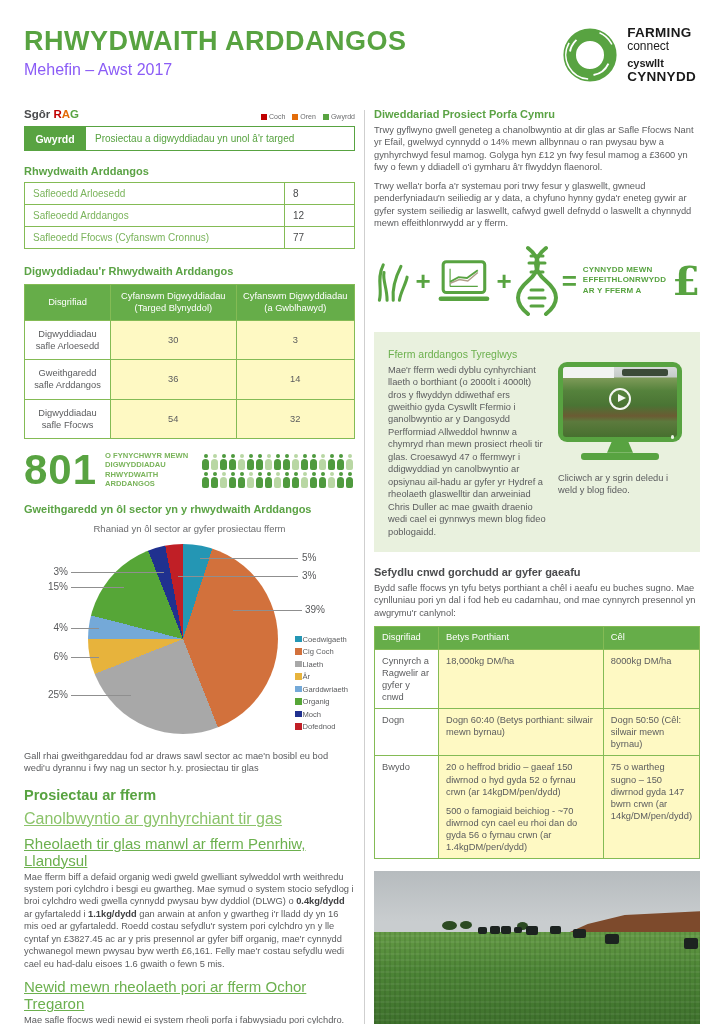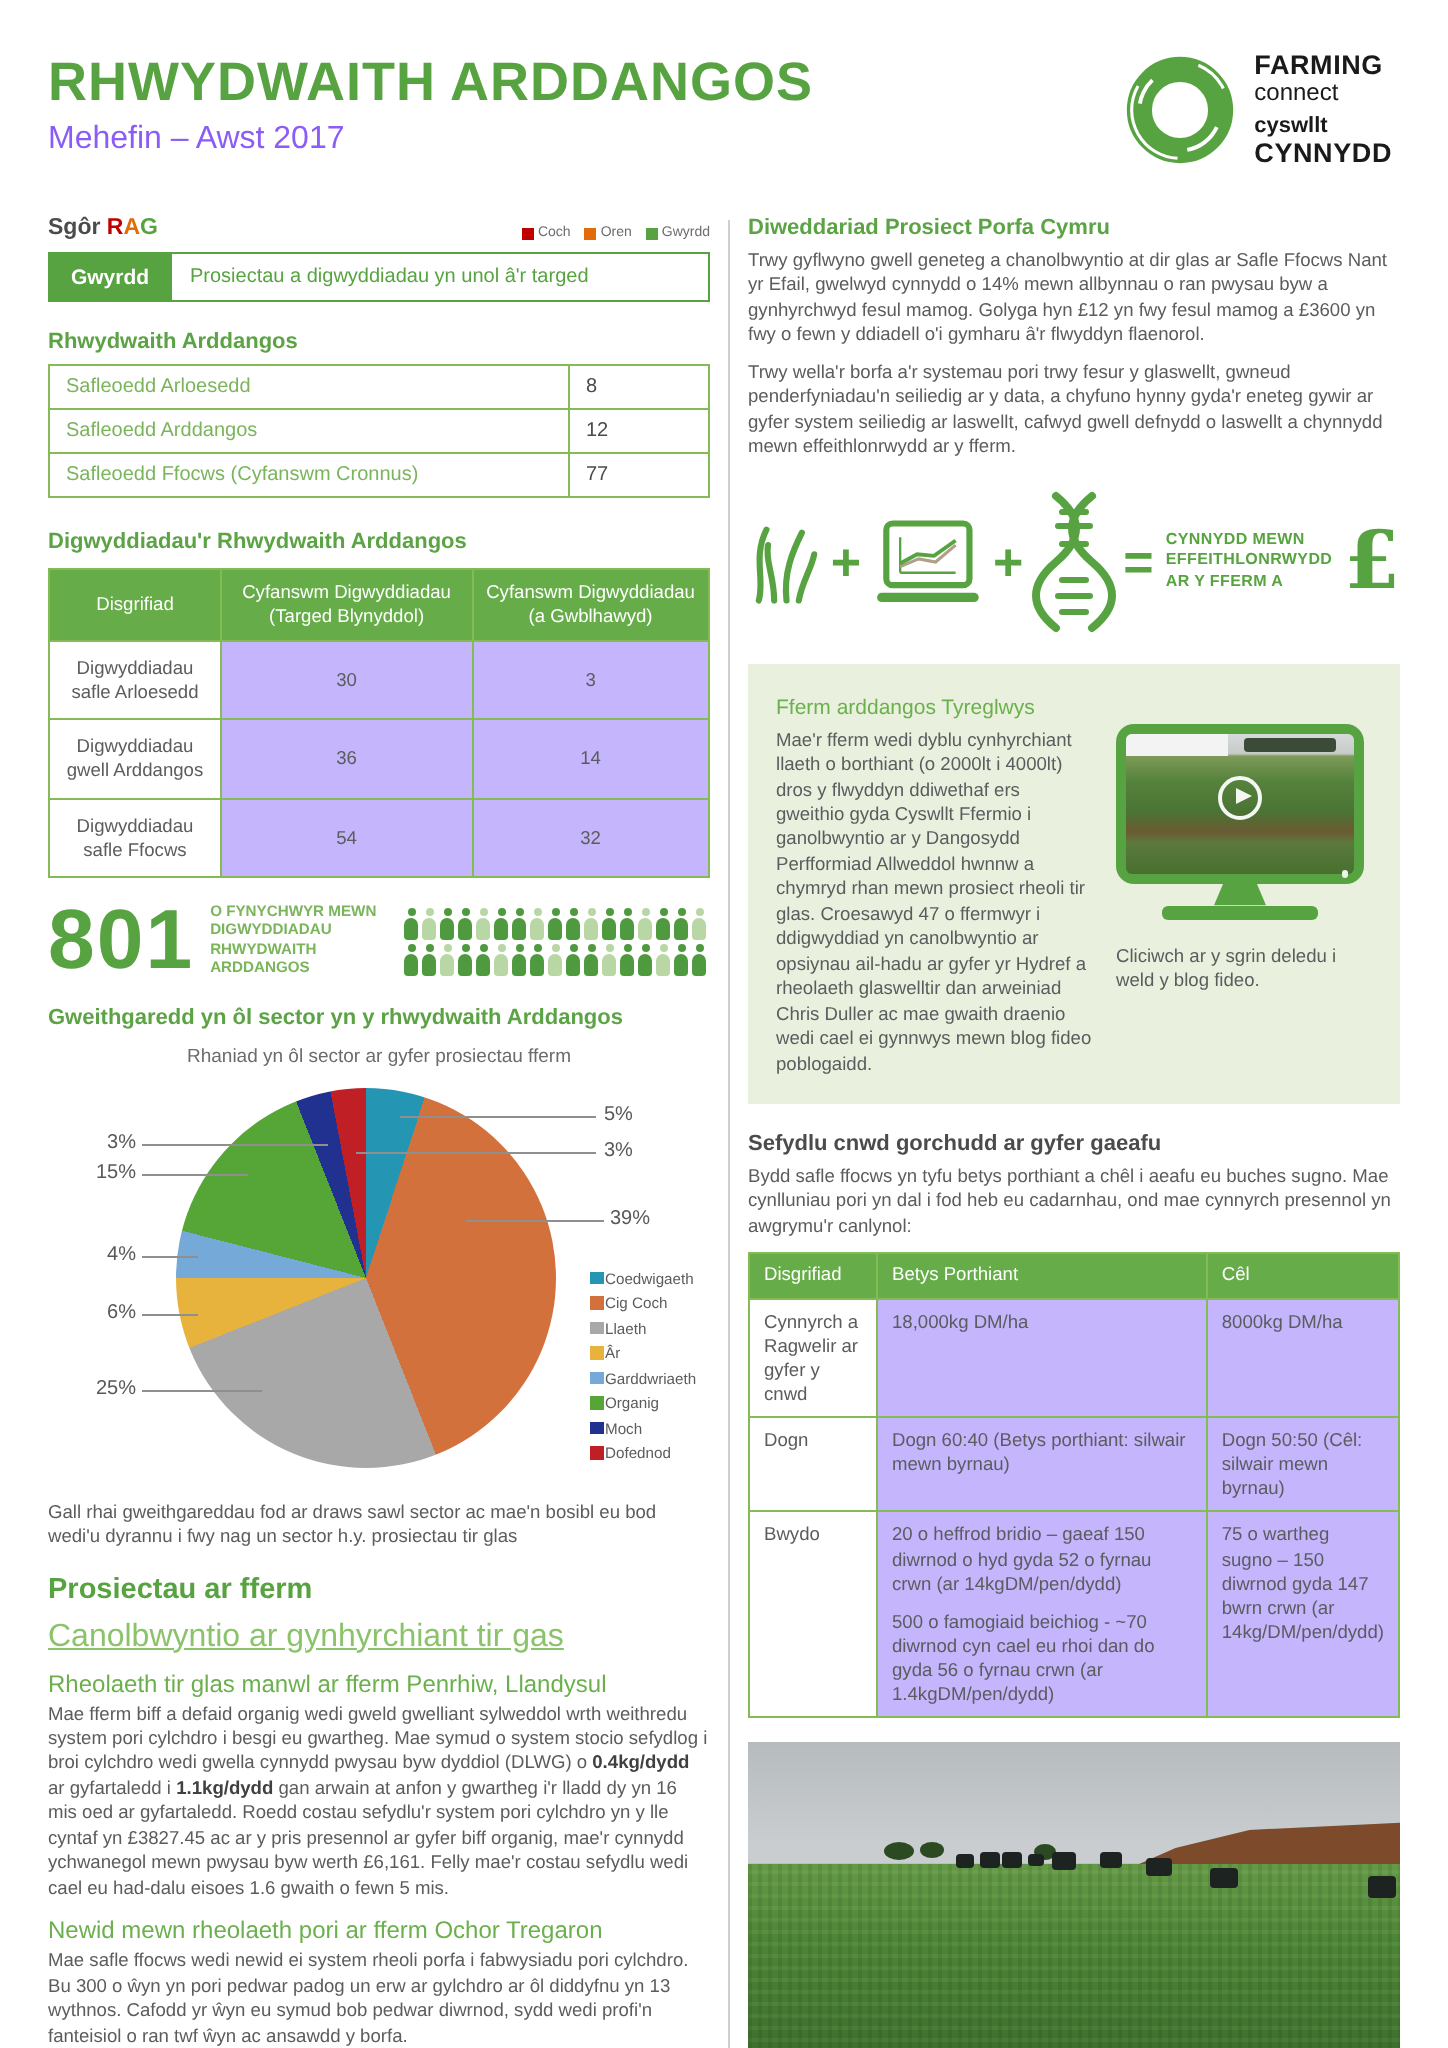--- a/index.html
+++ b/index.html
@@ -44,21 +44,21 @@
   table { border-collapse: collapse; width: 100%; }
   table.simple { margin-top: 5px; }
   table.simple td { border: 1px solid #84bb55; font-size: 10px; padding: 5px 8px; }
   table.simple td:first-child { color: #7ab45b; }
   table.simple td:last-child { width: 70px; color: #4a4b4d; }
 
   table.grid { margin-top: 7px; }
   table.grid th { background: #66ad49; color: #fff; font-weight: normal; font-size: 9.3px;
     padding: 6px 4px; border: 1px solid #84bb55; text-align: center; line-height: 1.25; }
   table.grid td { border: 1px solid #84bb55; font-size: 9.3px; color: #5b5c5e; padding: 7px 5px;
-    text-align: center; background: #c4b5fd; line-height: 1.3; vertical-align: middle; }
+    text-align: center; background: #fef9c3; line-height: 1.3; vertical-align: middle; }
   table.grid td:first-child { background: #fff; }
   table.grid.left th, table.grid.left td { text-align: left; padding: 5px 7px; vertical-align: top; }
   table.grid td p { margin: 0 0 7px 0; } table.grid td p:last-child { margin-bottom: 0; }
   #events-table td:first-child { width: 86px; }
   #crop-table th:first-child { width: 64px; } #crop-table th:last-child { width: 88px; }
 
   
   .stat { display: flex; align-items: center; margin-top: 12px; gap: 8px; }
   .stat-number { color: #58a341; font-size: 42px; font-weight: bold; line-height: .9; letter-spacing: 1px; }
   .stat-caption { color: #7ab45b; font-size: 7.6px; font-weight: bold; width: 108px; line-height: 1.25; }
@@ -77,21 +77,21 @@
   .lline { position: absolute; height: 1px; background: #8f8f8f; }
   .pie-legend { position: absolute; left: 271px; top: 97px; }
   .lg-row { display: flex; align-items: center; gap: 1px; margin-bottom: 3.5px; }
   .lg-row .chip { width: 6.5px; height: 6.5px; flex: none; }
   .lg-row span:last-child { font-size: 7.6px; color: #5b5c5e; white-space: nowrap; }
 
   .note { margin-top: 4px; }
 
   .projects-h { color: #58a341; font-size: 14.5px; font-weight: bold; margin-top: 12px; }
   .sub-light { color: #8bc36a; font-size: 16px; margin-top: 7px; text-decoration: underline; }
-  .sub-green { color: #6cb04e; font-size: 12px; margin-top: 7px; }
+  .sub-green { color: #6cb04e; font-size: 15px; margin-top: 7px; text-decoration: underline; }
   .mt2 { margin-top: 2px; } .mt4 { margin-top: 4px; } .mt6 { margin-top: 6px; }
   .mt8 { margin-top: 8px; } .mt14 { margin-top: 14px; } .mt16 { margin-top: 16px; }
   b.dk { color: #3f4042; }
 
   
   .equation { display: flex; align-items: center; margin-top: 16px; gap: 6px; }
   .op { color: #58a341; font-size: 26px; font-weight: 900; line-height: 1; }
   .eq-result { color: #58a341; font-size: 8px; font-weight: bold; line-height: 1.3; letter-spacing: .2px; }
   .pound { color: #58a341; font-size: 40px; font-weight: 900; line-height: .9; font-family: "DejaVu Serif", serif; }
 
@@ -208,21 +208,21 @@
               <th>Cyfanswm Digwyddiadau (a Gwblhawyd)</th>
             </tr>
           </thead>
           <tbody>
             <tr>
               <td>Digwyddiadau safle Arloesedd</td>
               <td>30</td>
               <td>3</td>
             </tr>
             <tr>
-              <td>Digwyddiadau gwell Arddangos</td>
+              <td>Gweithgaredd safle Arddangos</td>
               <td>36</td>
               <td>14</td>
             </tr>
             <tr>
               <td>Digwyddiadau safle Ffocws</td>
               <td>54</td>
               <td>32</td>
             </tr>
           </tbody>
         </table>

